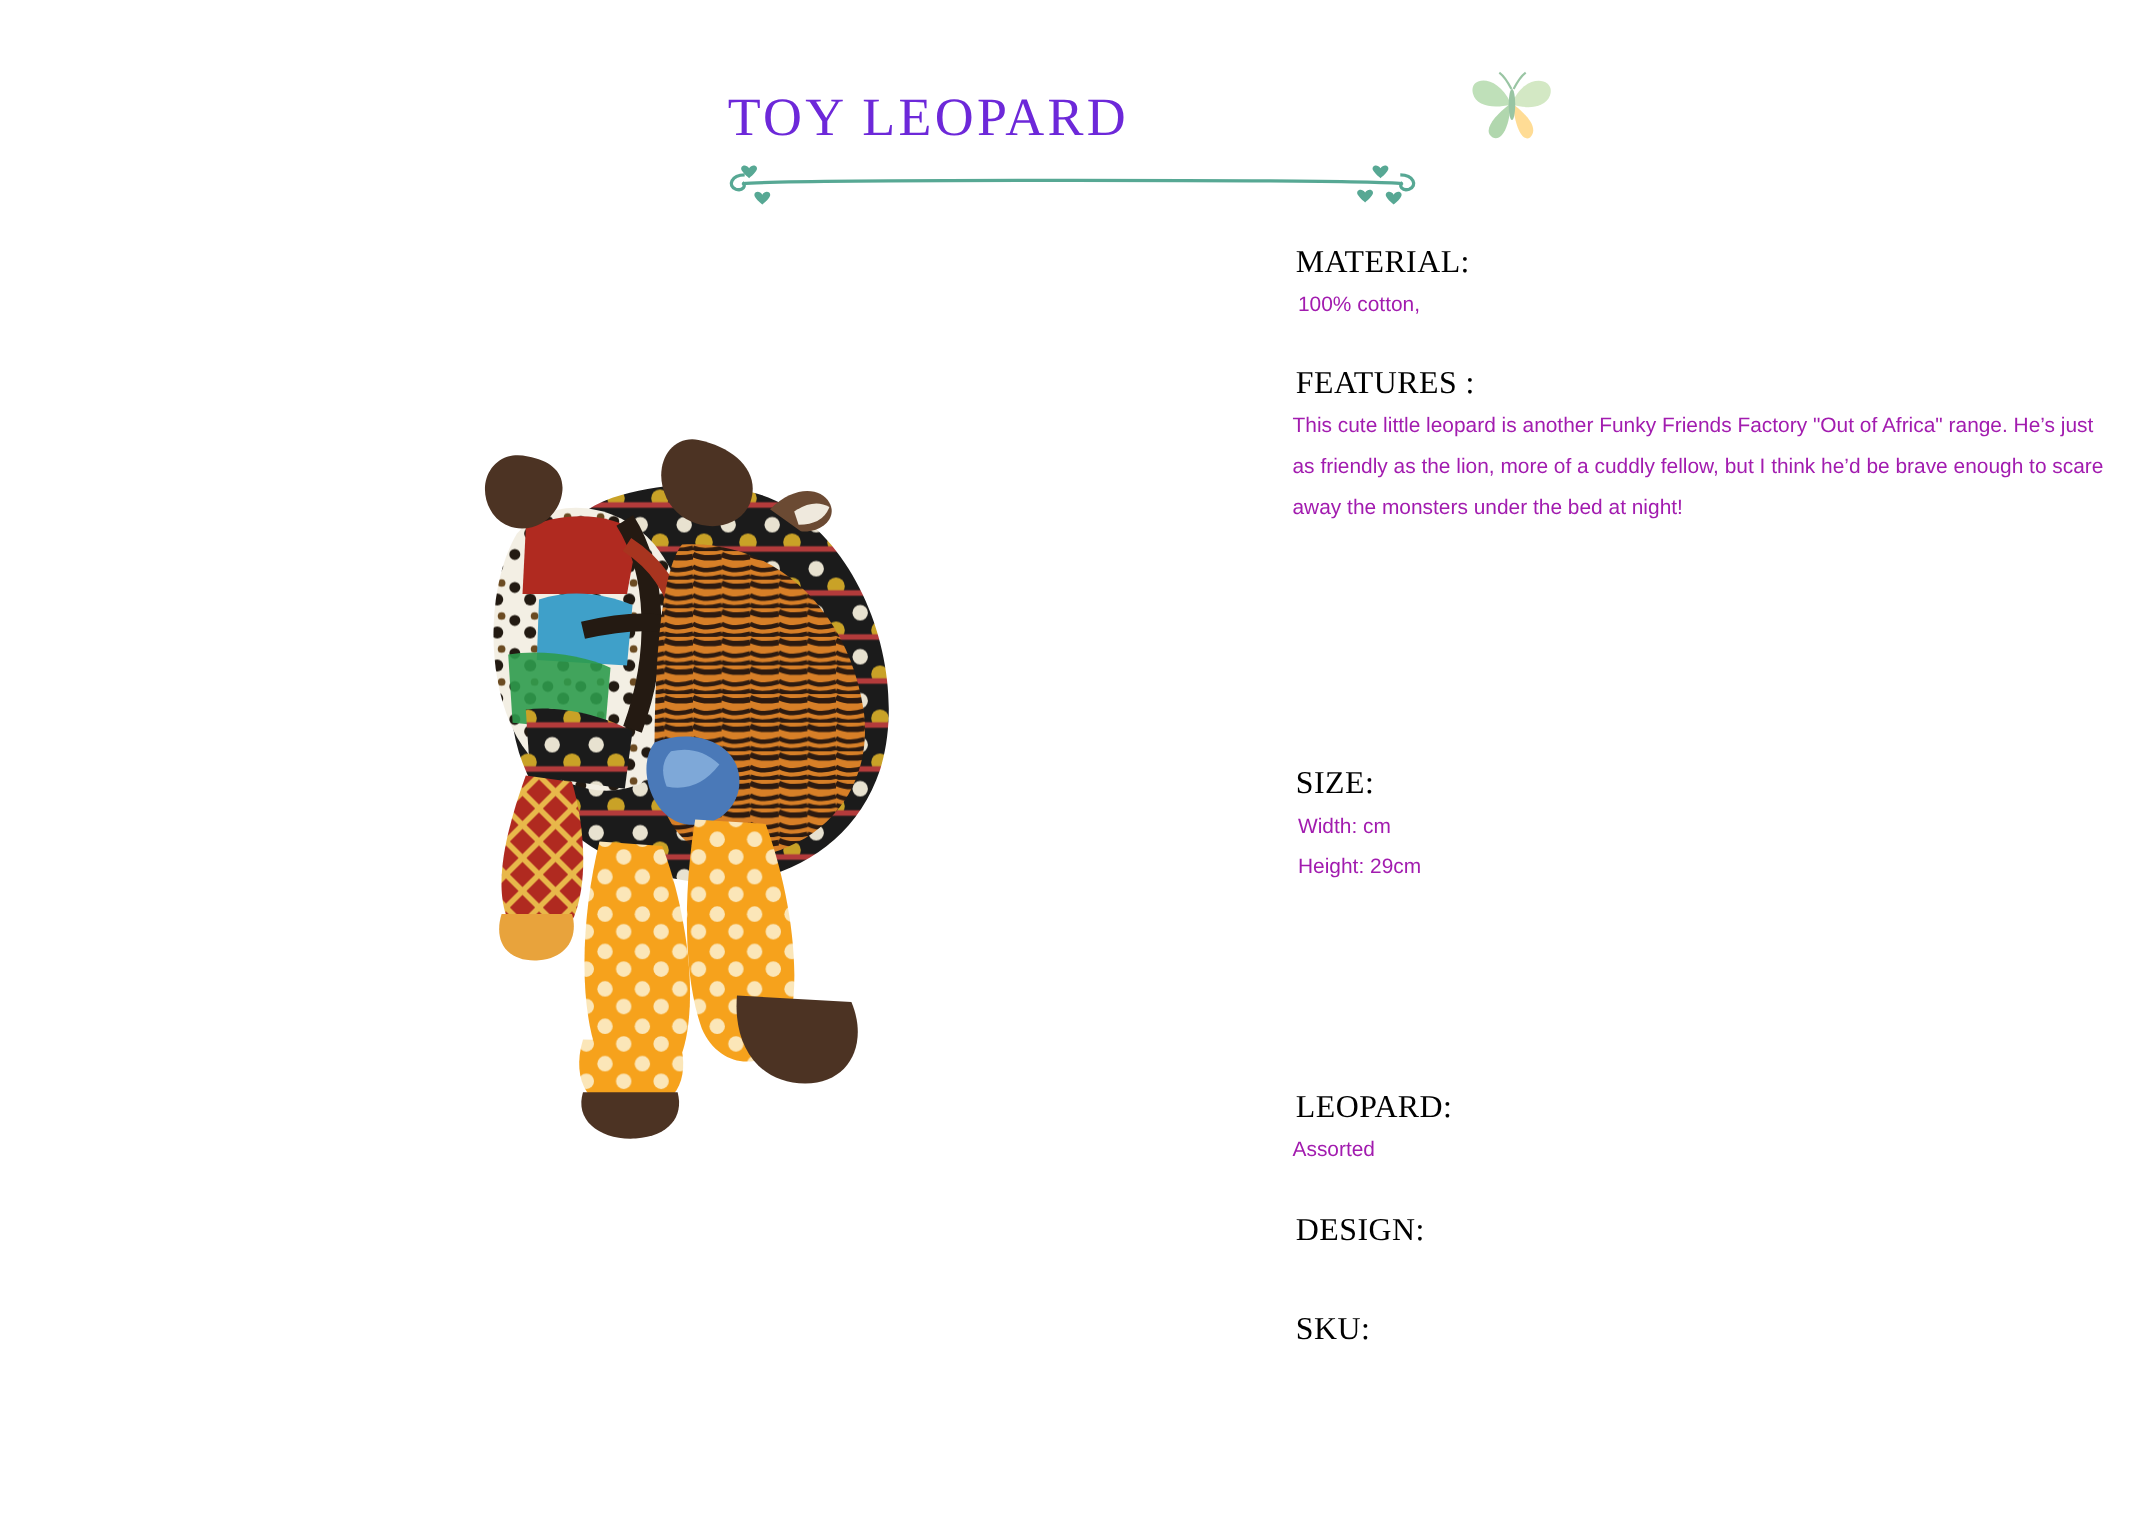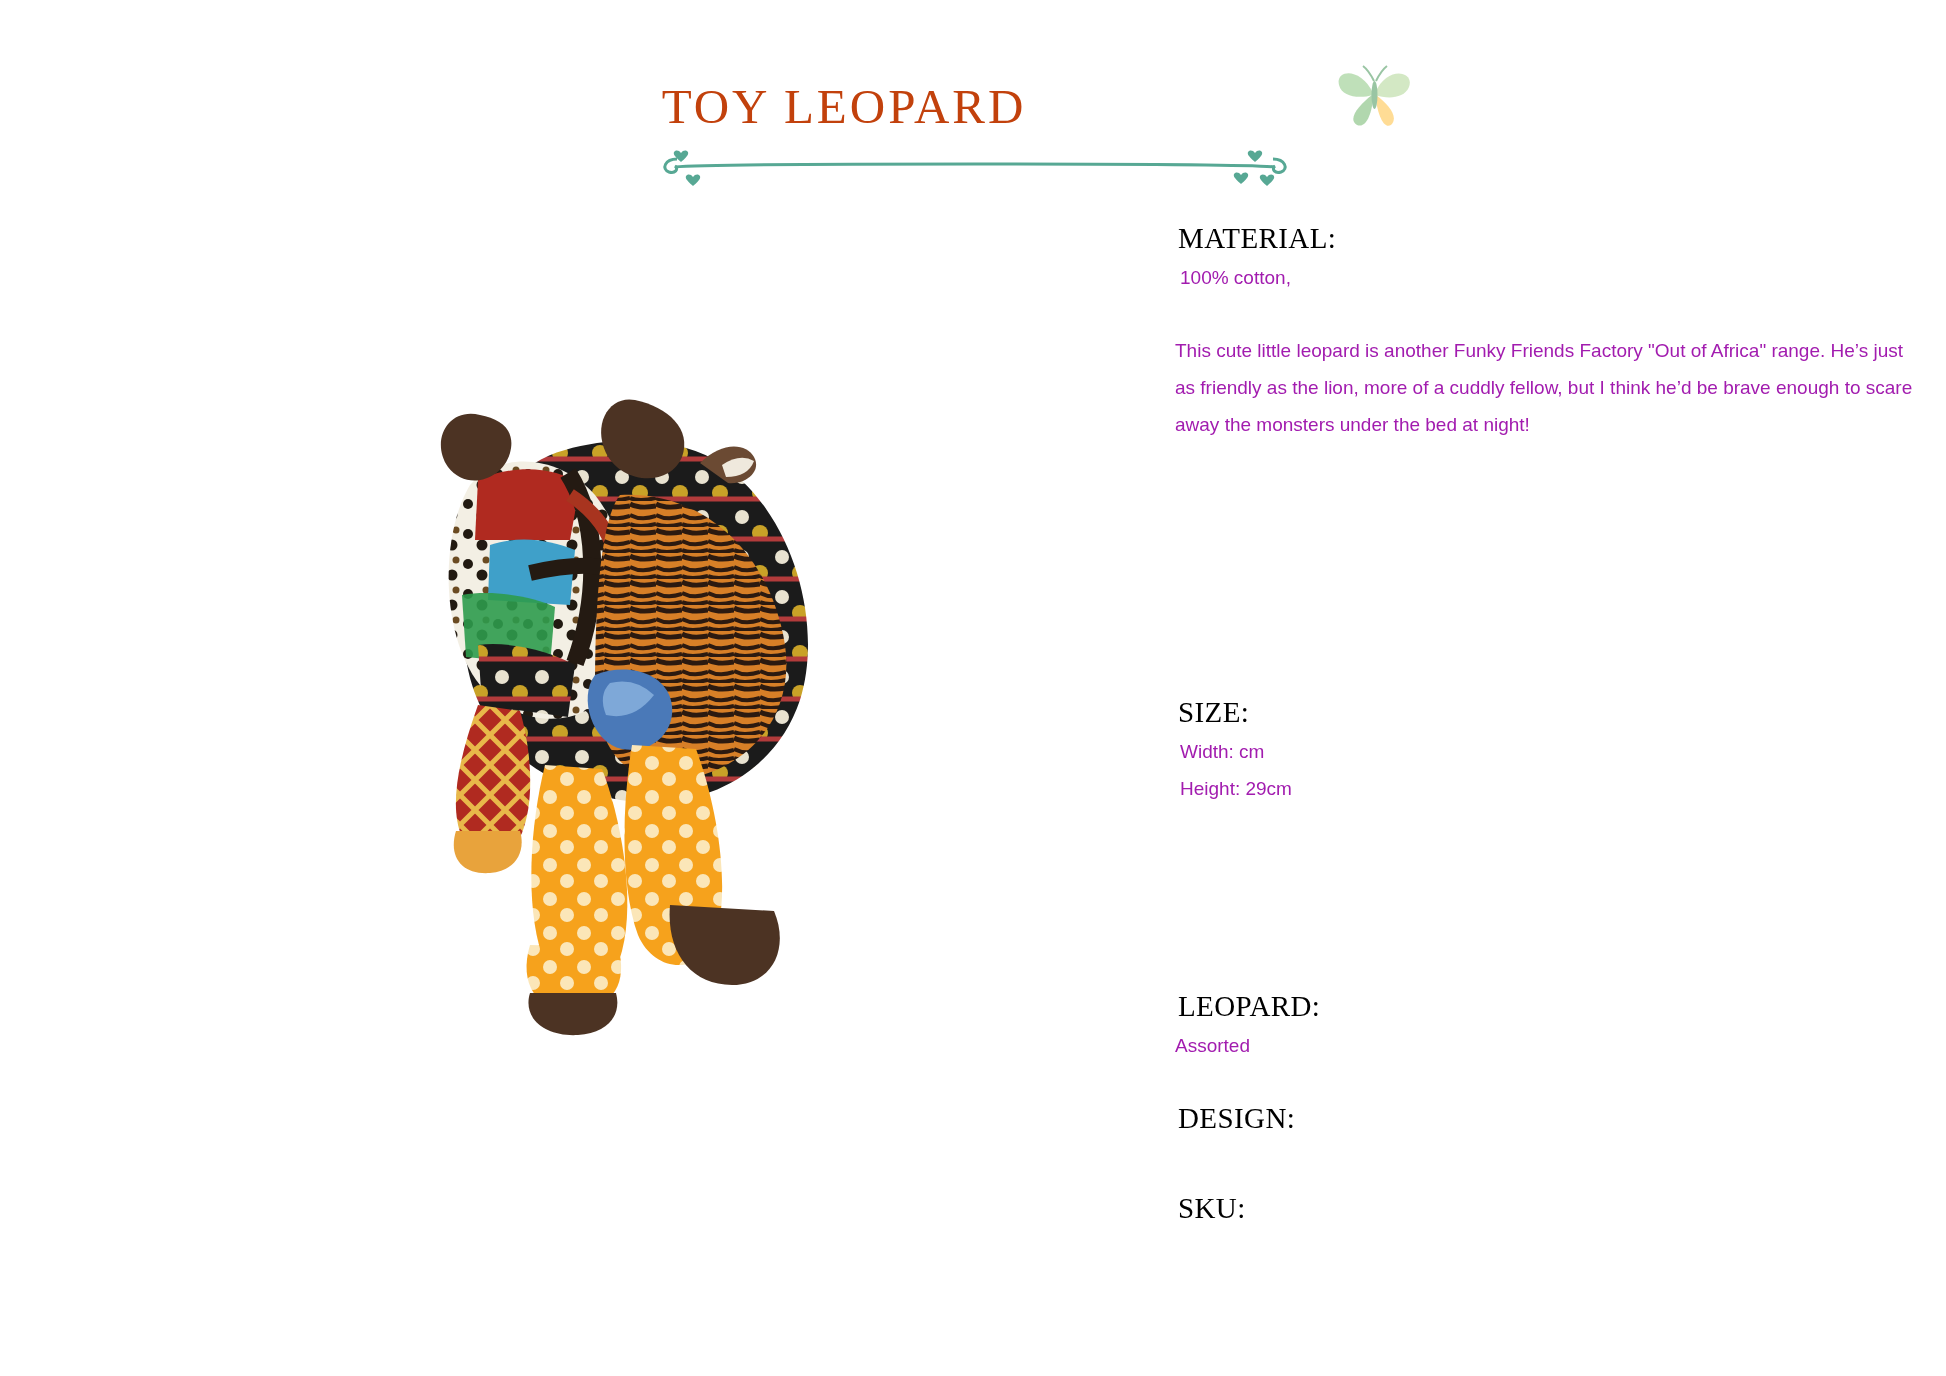--- a/index.html
+++ b/index.html
@@ -18,21 +18,21 @@
   
   .page-title {
     position: absolute;
     top: 78px;
     left: 0;
     width: 1688px;
     text-align: center;
     font-family: "Liberation Serif", serif;
     font-size: 49px;
     letter-spacing: 3px;
-    color: #c2410c;
+    color: #6d28d9;
     font-weight: 400;
   }
   .title-divider {
     position: absolute;
     top: 145px;
     left: 655px;
     width: 640px;
     height: 46px;
   }
   .butterfly {
@@ -183,20 +183,21 @@
 </div>
 
 <div class="spec-col">
 
   <div class="spec-block b-material">
     <div class="spec-label">MATERIAL:</div>
     <p class="spec-value indent">100% cotton,</p>
   </div>
 
   <div class="spec-block b-features">
+    <div class="spec-label">FEATURES :</div>
     <p class="spec-value">This cute little leopard is another Funky Friends Factory "Out of Africa" range. He’s just as friendly as the lion, more of a cuddly fellow, but I think he’d be brave enough to scare away the monsters under the bed at night!</p>
   </div>
 
   <div class="spec-block b-size">
     <div class="spec-label">SIZE:</div>
     <p class="spec-value indent">Width: cm</p>
     <p class="spec-value indent">Height: 29cm</p>
   </div>
 
   <div class="spec-block b-colour">

